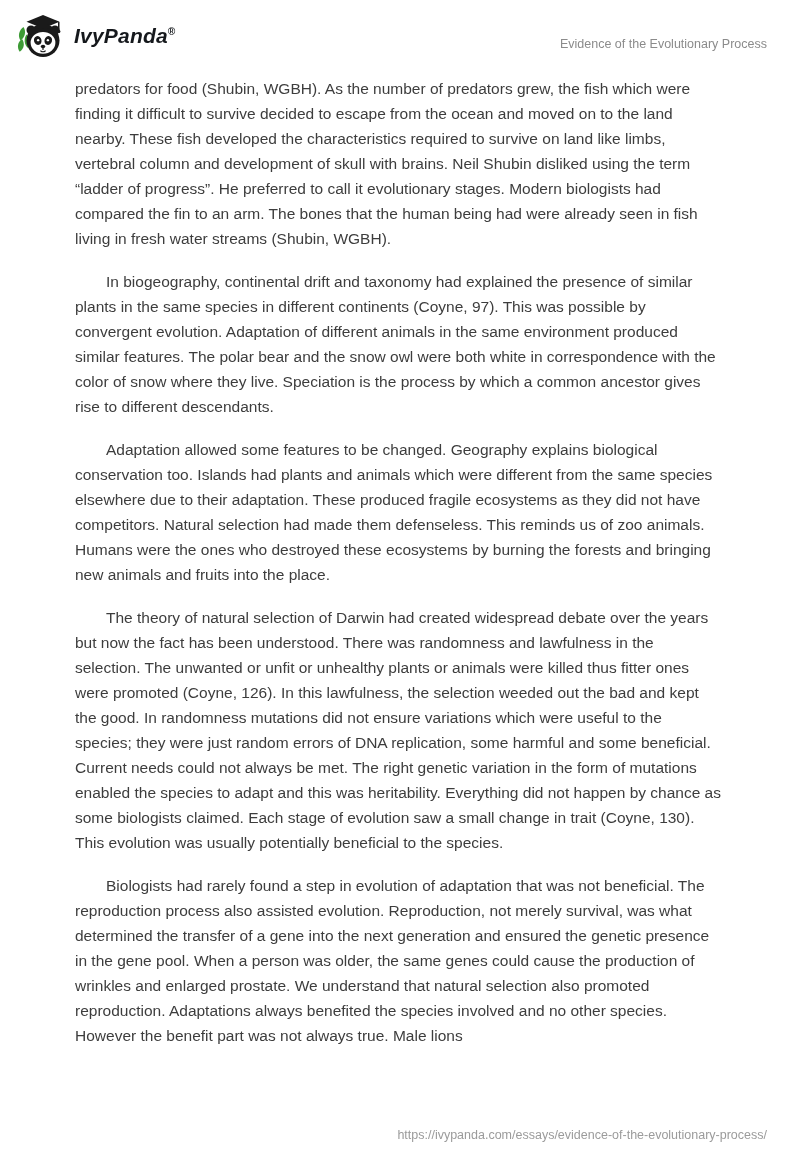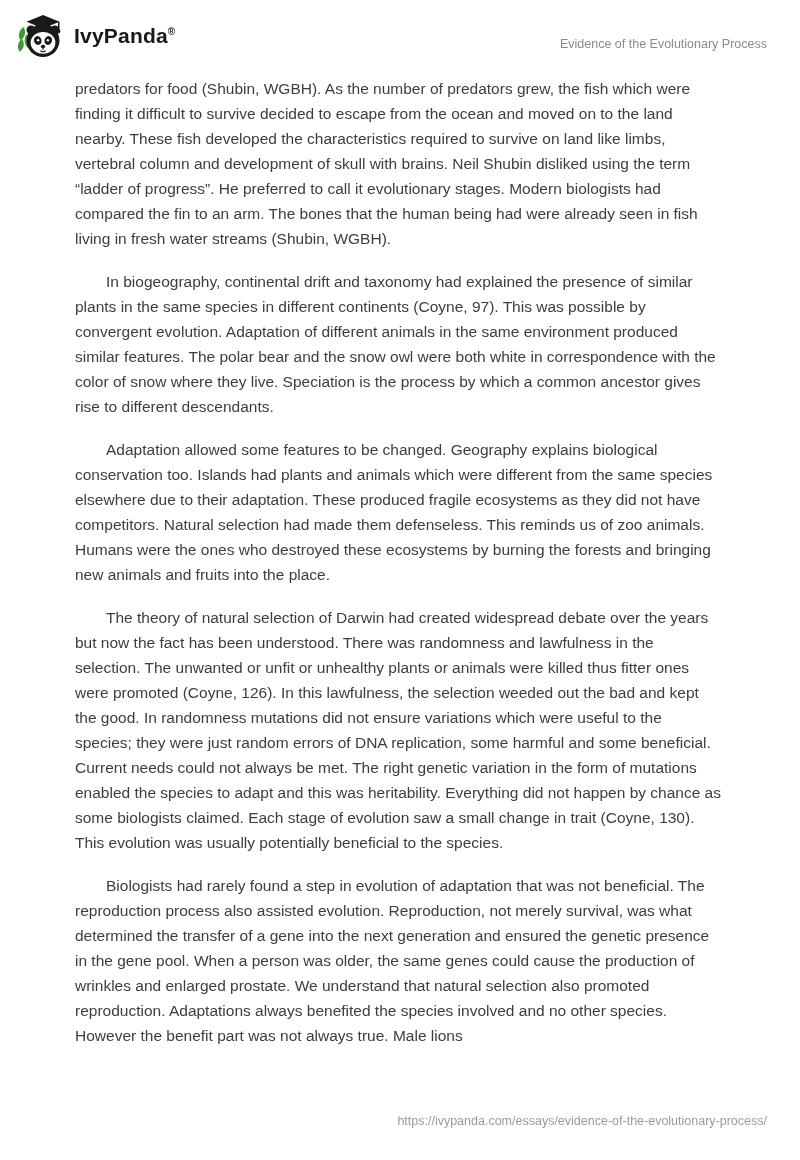--- a/index.html
+++ b/index.html
@@ -32,20 +32,21 @@
   .logo-icon {
     width: 48px;
     height: 48px;
     display: block;
   }
   .brand-name {
     font-size: 21px;
     font-weight: bold;
     color: #15181c;
     letter-spacing: 0.2px;
+    font-style: italic;
   }
   .brand-name sup {
     font-size: 10px;
     font-weight: bold;
     vertical-align: super;
   }
   .doc-title {
     font-size: 12.5px;
     color: #8b8b8b;
     font-weight: normal;
@@ -61,21 +62,21 @@
     margin: 0 0 18px 0;
     text-indent: 2em;
     text-align: left;
   }
   .content p.no-indent {
     text-indent: 0;
   }
   .footer {
     position: absolute;
     right: 33px;
-    bottom: 32px;
+    bottom: 18px;
     font-size: 12.5px;
     color: #9b9b9b;
     text-decoration: none;
   }
 </style>
 </head>
 <body>
 
 <div class="page">
 

